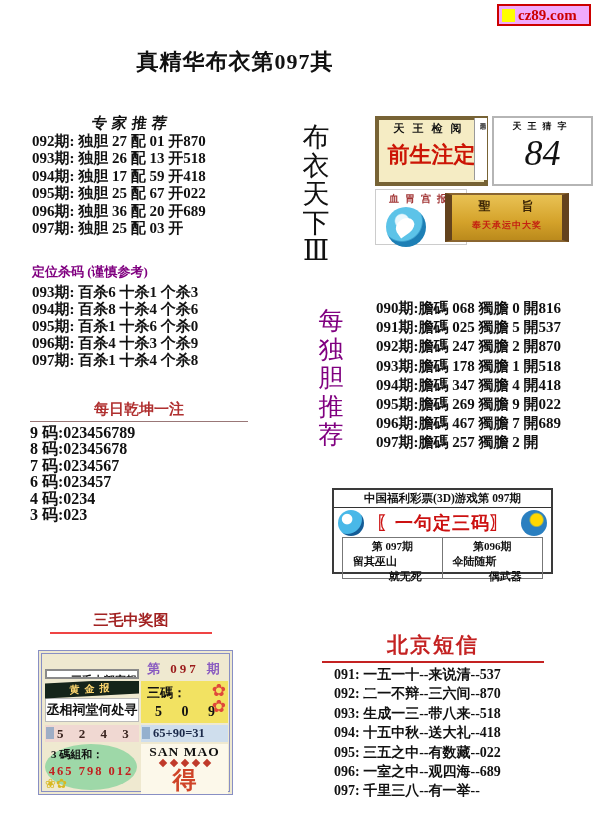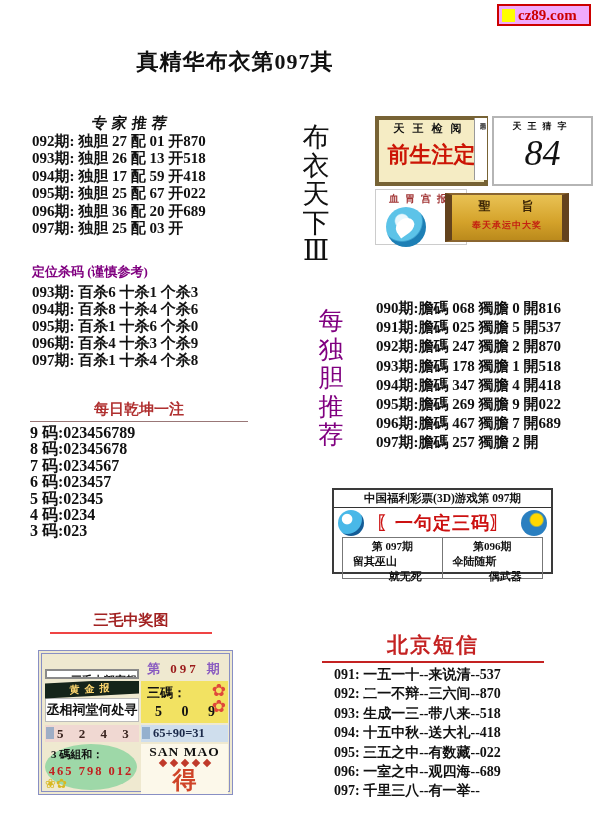--- a/index.html
+++ b/index.html
@@ -176,21 +176,20 @@
 </div>
 
 <div id="qiankun" class="abs">
   <div class="hdr">每日乾坤一注</div>
   <hr class="rule">
   <div class="blk-lines">
     <div>9 码:023456789</div>
     <div>8 码:02345678</div>
     <div>7 码:0234567</div>
     <div>6 码:023457</div>
-    <div>5 码:02345</div>
     <div>4 码:0234</div>
     <div>3 码:023</div>
   </div>
 </div>
 
 <div id="buyi" class="abs">布衣天下Ⅲ</div>
 
 <div id="collage" class="abs">
   <div id="boxA">
     <div class="hdr">天王检阅</div>

